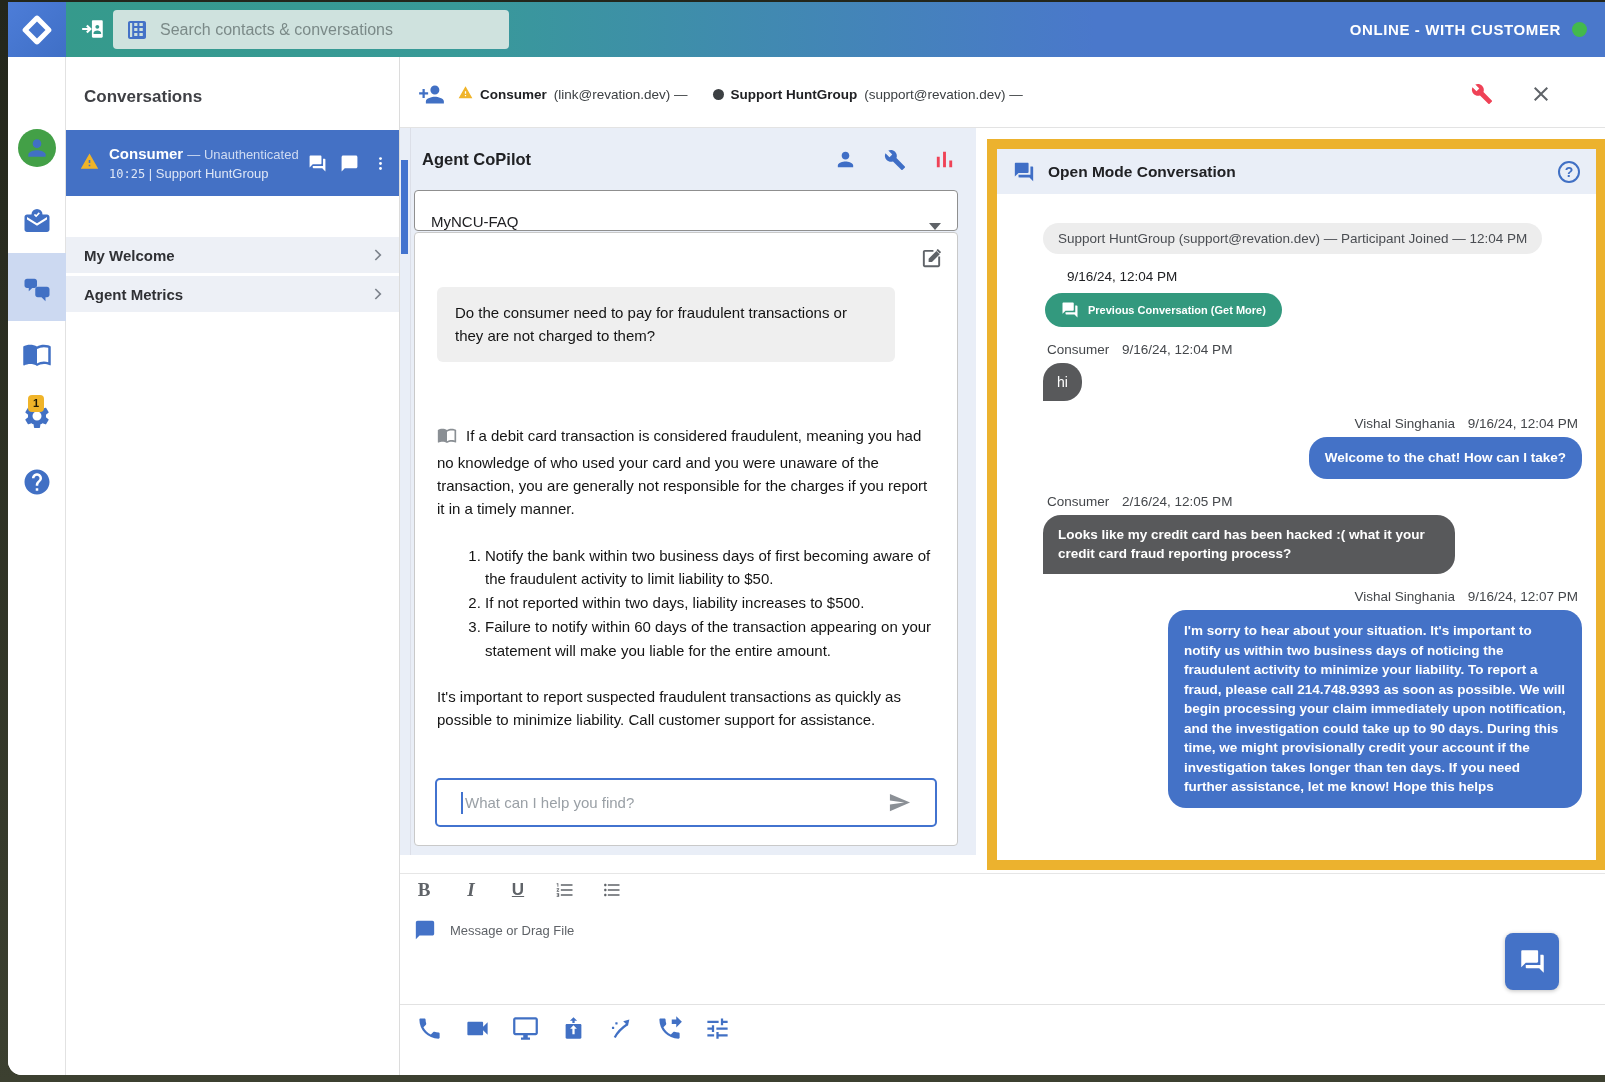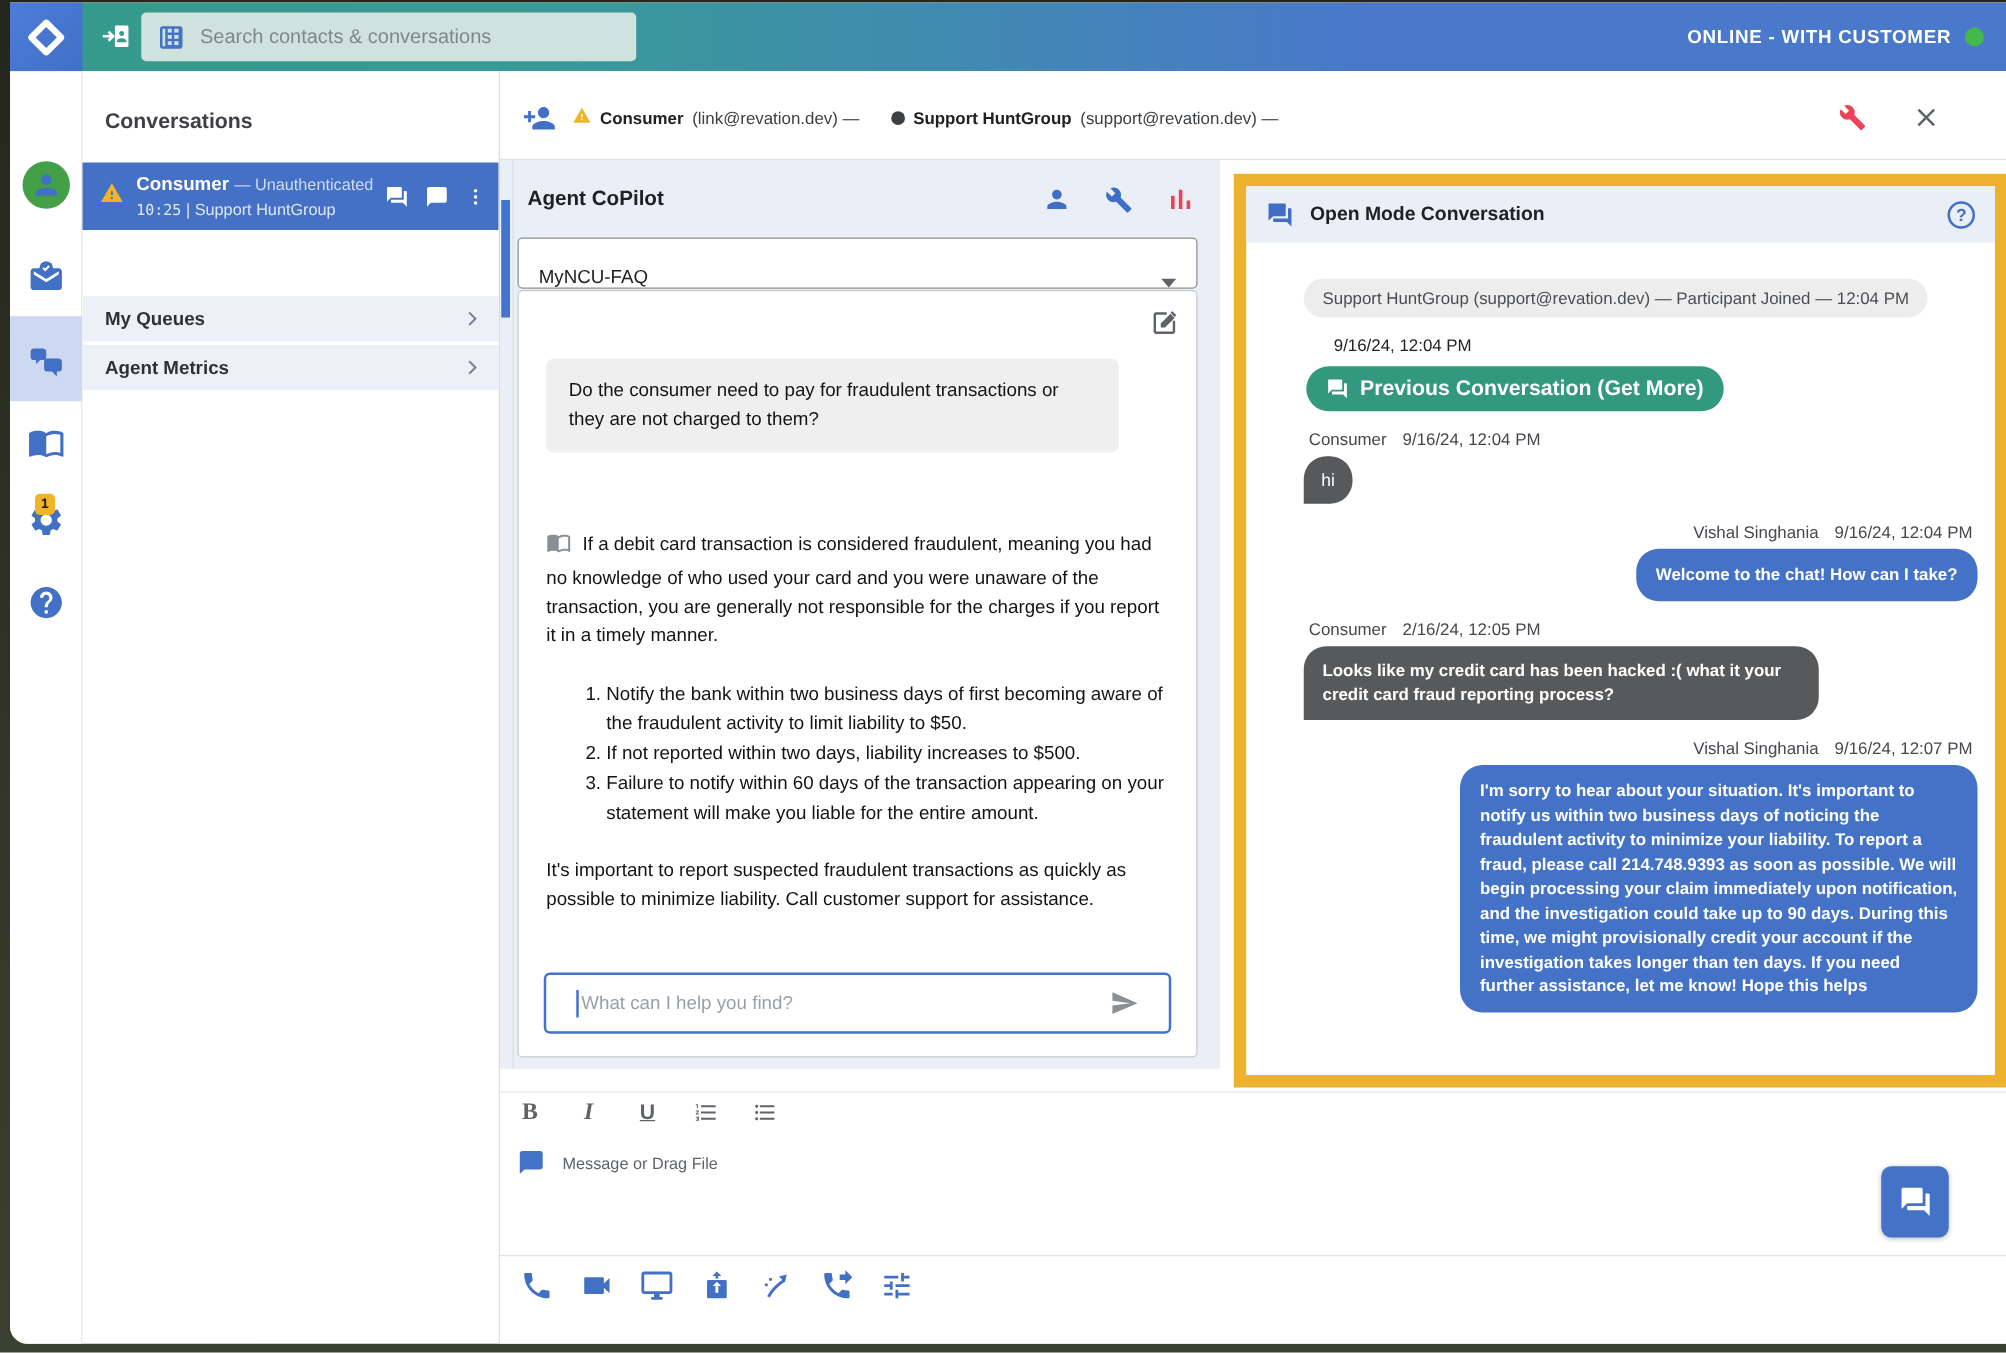--- a/index.html
+++ b/index.html
@@ -35,21 +35,21 @@
   .avatar-circle { width:38px; height:38px; border-radius:50%; background:#43a047;
     display:flex; align-items:center; justify-content:center; color:#fff; }
   .rail svg { color:#4170c4; }
   .rail-active { position:absolute; left:0; top:196px; width:58px; height:68px; background:#ccd9f1; }
   .badge { position:absolute; top:-6px; right:8px; background:#f0b429; color:#201a05;
     font-size:11px; font-weight:700; line-height:1; padding:3px 5px; border-radius:4px; }
 
   
   .convos { position:absolute; left:58px; top:55px; width:333px; bottom:2px; background:#fff; }
   .convos-title { position:absolute; left:18px; top:30px; font-size:17px; font-weight:700; color:#3f4045; }
-  .active-convo { position:absolute; left:0; top:73px; right:0; height:54px; background:#4471c5;
+  .active-convo { position:absolute; left:0; top:73px; right:0; height:66px; background:#4471c5;
     display:flex; align-items:center; padding:0 10px; cursor:pointer; }
   .active-convo .warn { flex:0 0 auto; margin:0 10px 0 4px; color:#f0b429; }
   .ac-text { flex:1; min-width:0; }
   .ac-line1 { font-size:15px; color:#fff; font-weight:700; white-space:nowrap; }
   .ac-line1 .sub { font-weight:400; font-size:13px; color:#cfdbf2; }
   .ac-line2 { margin-top:4px; font-size:13px; color:#dfe7f6; white-space:nowrap; }
   .ac-line2 .time { font-family:"DejaVu Sans Mono",monospace; font-size:12px; }
   .ac-icons { display:flex; align-items:center; gap:13px; color:#fff; }
   .section-row { position:absolute; left:0; right:0; height:36px; background:#edf0f6;
     display:flex; align-items:center; padding:0 12px 0 18px; cursor:pointer; }
@@ -108,21 +108,21 @@
   .om-header { height:45px; background:#e9eef7; display:flex; align-items:center; padding:0 16px; gap:13px; }
   .om-header svg.chaticon { color:#3f6ec6; }
   .om-title { flex:1; font-size:15.5px; font-weight:700; color:#202124; }
   .help-circle { width:22px; height:22px; border:2px solid #4170c4; border-radius:50%;
     color:#4170c4; font-size:14px; font-weight:700; display:flex; align-items:center; justify-content:center; cursor:pointer; }
   .om-body { padding:29px 14px 0;margin-left:32px; }
   .om-notice { display:inline-block; background:#ededed; color:#4a4d52; border-radius:16px;
     padding:8px 15px; font-size:13.5px; }
   .om-date { margin:15px 0 0 24px; font-size:13.5px; color:#202124; }
   .om-prev { margin:9px 0 0 2px; display:inline-flex; align-items:center; gap:9px; background:#33997e;
-    color:#fff; font-size:17px; font-weight:700; border:none; border-radius:18px; padding:8px 16px; cursor:pointer;
+    color:#fff; font-size:11px; font-weight:700; border:none; border-radius:18px; padding:8px 16px; cursor:pointer;
     font-family:"Liberation Sans",sans-serif; }
   .msg { margin-top:15px; }
   .msg-label { font-size:13.5px; color:#44474b; margin:0 4px 6px 4px; }
   .msg-label .sender { margin-right:9px; }
   .msg.right { text-align:right; }
   .bubble { display:inline-block; text-align:left; font-size:13.5px; line-height:1.45; color:#fff; }
   .bubble.dark { background:#58595b; border-radius:18px 18px 18px 0; padding:10px 15px; font-weight:600; max-width:412px; }
   .bubble.dark.small { font-weight:400; font-size:14px; padding:9px 14px; }
   .bubble.blue { background:#4472c7; border-radius:18px; padding:11px 16px; font-weight:600; max-width:414px; }
 
@@ -247,21 +247,21 @@
           <svg width="17" height="17" viewBox="0 0 24 24" fill="currentColor">
               <circle cx="12" cy="5" r="2"></circle>
               <circle cx="12" cy="12" r="2"></circle>
               <circle cx="12" cy="19" r="2"></circle>
             </svg>
         </span>
       </div>
     </div>
 
     <div class="section-row" style="top:180px;">
-      <span class="lbl">My Queues</span>
+      <span class="lbl">My Welcome</span>
       <svg width="20" height="20" viewBox="0 0 24 24" fill="currentColor">
           <path d="M9.3 6.7l1.4-1.4 6.7 6.7-6.7 6.7-1.4-1.4 5.3-5.3z"></path>
         </svg>
     </div>
     <div class="section-row" style="top:219px;">
       <span class="lbl">Agent Metrics</span>
       <svg width="20" height="20" viewBox="0 0 24 24" fill="currentColor">
           <path d="M9.3 6.7l1.4-1.4 6.7 6.7-6.7 6.7-1.4-1.4 5.3-5.3z"></path>
         </svg>
     </div>

